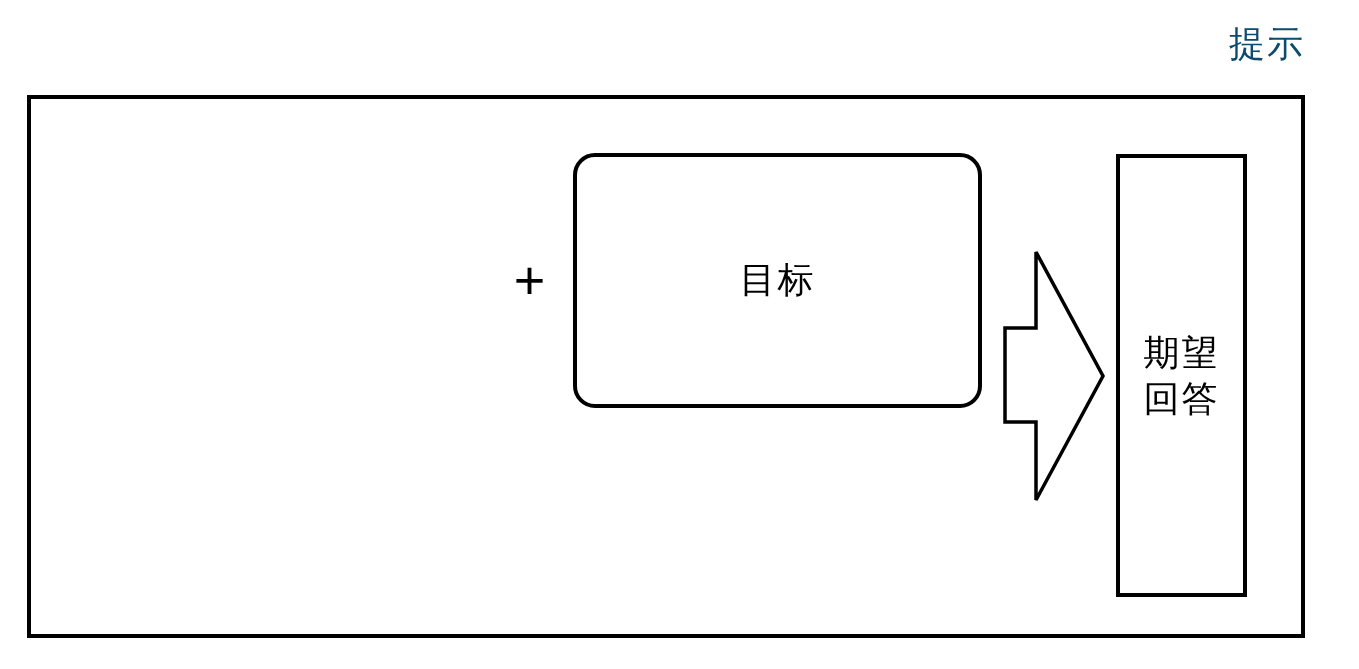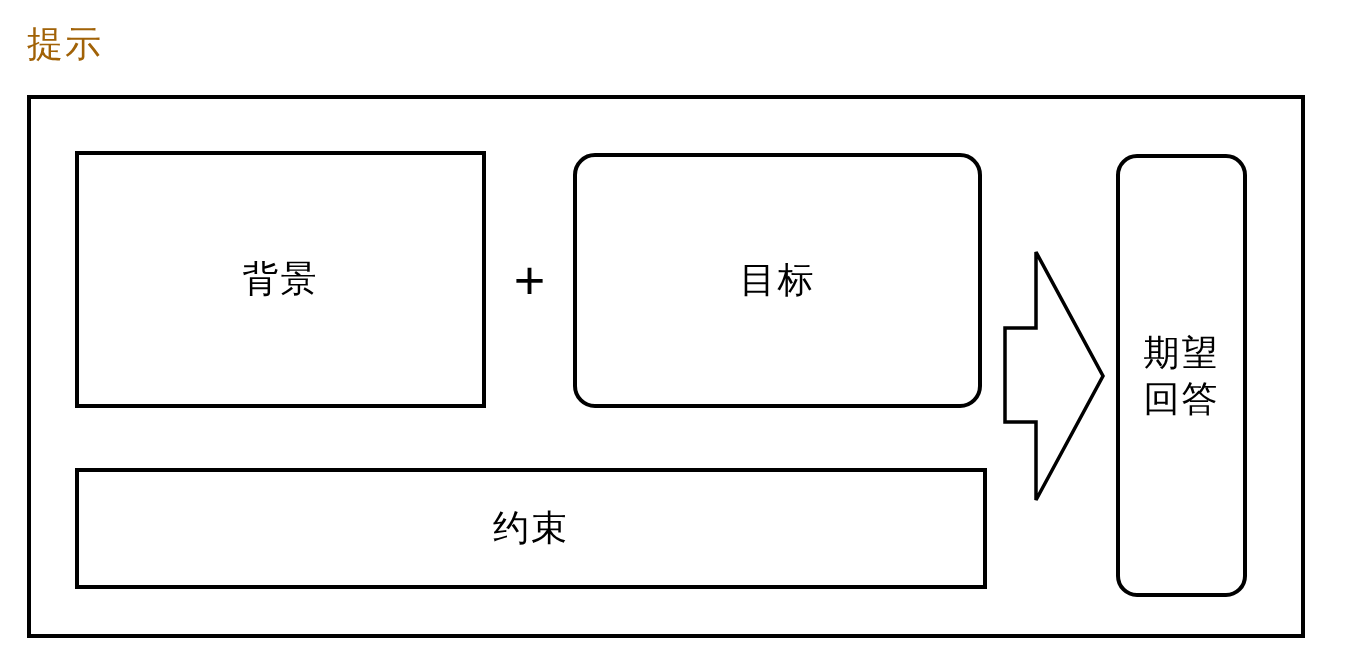--- a/index.html
+++ b/index.html
@@ -13,24 +13,24 @@
     width: 1359px;
     height: 669px;
     background: #ffffff;
     overflow: hidden;
   }
   .diagram-title {
     position: absolute;
     left: 27px;
     top: 20px;
     width: 1278px;
-    text-align: left;
+    text-align: right;
     font-size: 36px;
     font-weight: 500;
-    color: #a16207;
+    color: #0c4a6e;
     letter-spacing: 2px;
   }
   .outer-frame {
     position: absolute;
     left: 27px;
     top: 95px;
     width: 1278px;
     height: 543px;
     border: 4px solid #000000;
     box-sizing: border-box;
@@ -67,21 +67,20 @@
     width: 912px;
     height: 121px;
   }
   .node-expected {
     left: 1116px;
     top: 154px;
     width: 131px;
     height: 443px;
     flex-direction: column;
     line-height: 46px;
-    border-radius: 21px;
   }
   .plus-operator {
     position: absolute;
     left: 486px;
     top: 248px;
     width: 87px;
     height: 64px;
     display: flex;
     align-items: center;
     justify-content: center;
@@ -99,33 +98,27 @@
 </style>
 </head>
 <body>
 
 <div class="canvas">
 
   <div class="diagram-title">提示</div>
 
   <div class="outer-frame"></div>
 
-  <div class="node node-background">
-    <span>背景</span>
-  </div>
 
   <div class="plus-operator">+</div>
 
   <div class="node node-goal">
     <span>目标</span>
   </div>
 
-  <div class="node node-constraint">
-    <span>约束</span>
-  </div>
 
   <div class="arrow-wrap">
     <svg width="112" height="262" viewBox="0 0 112 262" xmlns="http://www.w3.org/2000/svg">
       <polygon points="36,6 103,130 36,254 36,176 5,176 5,82 36,82" fill="#ffffff" stroke="#000000" stroke-width="3.5" stroke-linejoin="miter"></polygon>
     </svg>
   </div>
 
   <div class="node node-expected">
     <span>期望</span>
     <span>回答</span>

